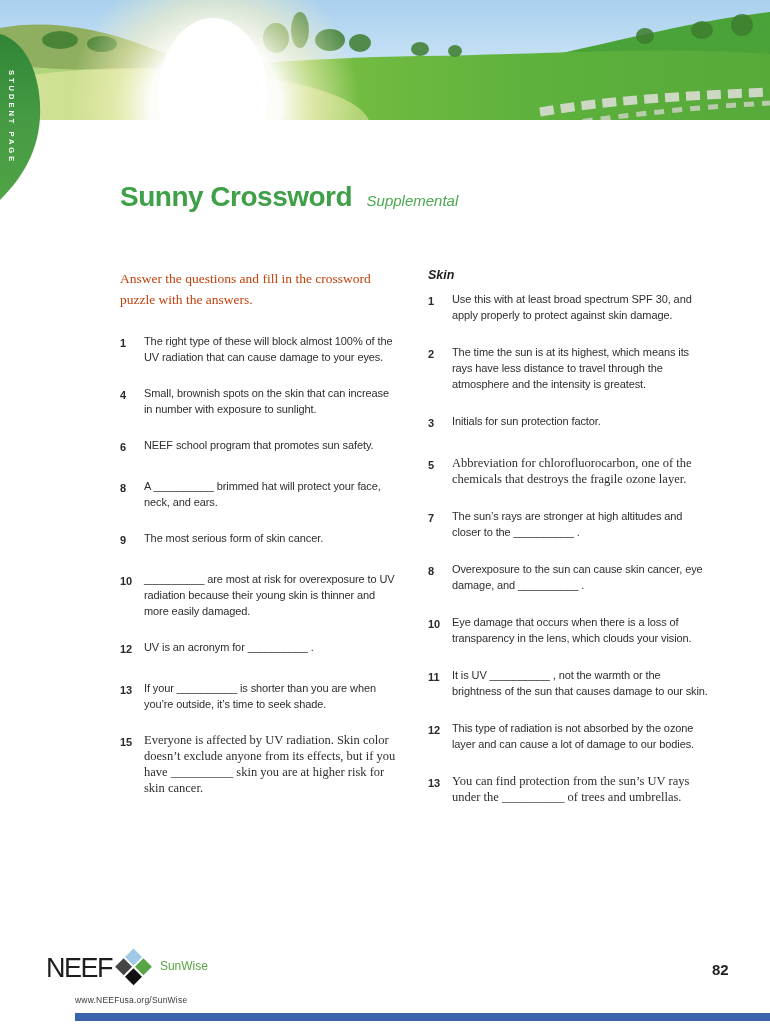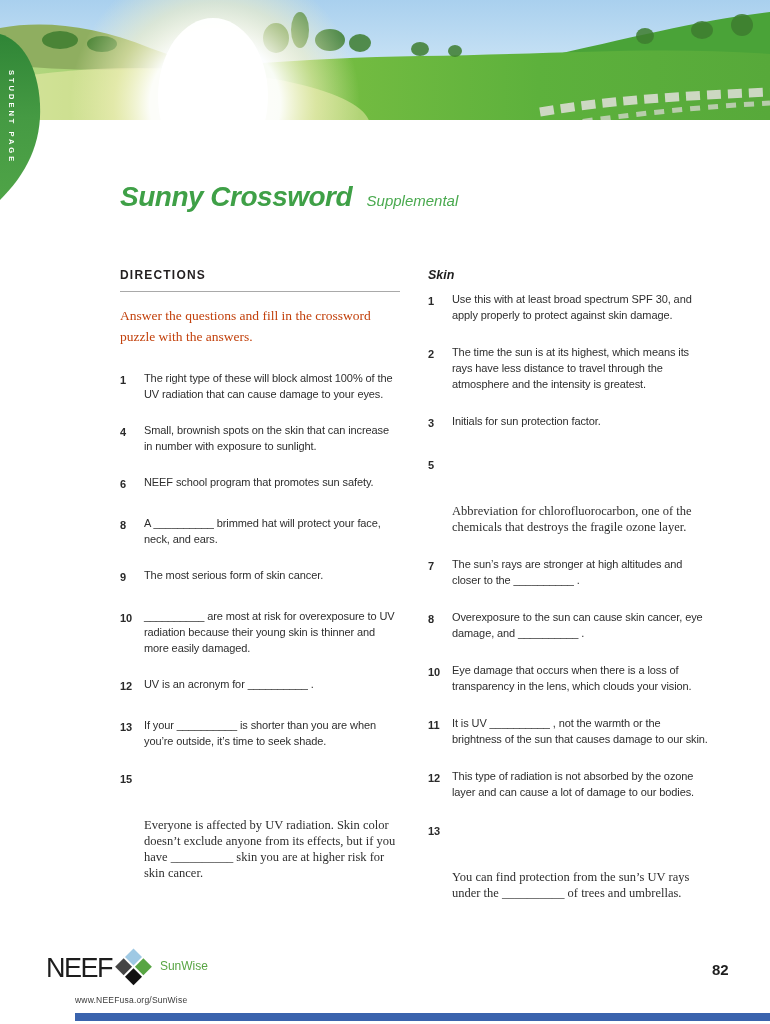--- a/index.html
+++ b/index.html
@@ -17,21 +17,20 @@
     position:absolute;left:7px;top:42px;height:126px;
     writing-mode:vertical-rl;
     color:#fff;font-size:7.5px;font-weight:bold;letter-spacing:3px;
     font-family:"Liberation Sans",sans-serif;white-space:nowrap;
   }
   
   .title-row{position:absolute;left:120px;top:181px;white-space:nowrap;}
   .title-main{
     display:inline-block;font-size:28px;font-weight:bold;color:#3fa047;
     letter-spacing:-0.5px;
-    font-style:italic;
   }
   .title-sub{
     display:inline-block;font-size:15px;font-style:italic;color:#49a94e;
     margin-left:10px;
   }
   
   .content{position:absolute;left:120px;top:268px;width:588px;display:flex;}
   .col-left{width:280px;margin-right:28px;}
   .col-right{width:280px;}
   .directions-head{
@@ -49,21 +48,21 @@
   .clue{display:flex;margin-bottom:20px;}
   .col-right .clue{margin-bottom:21px;}
   .clue .num{
     width:24px;flex:0 0 24px;font-size:11px;font-weight:bold;color:#2a2a2a;
     line-height:21px;
   }
   .clue .txt{
     flex:1;font-size:11px;line-height:16px;color:#2e2e2e;letter-spacing:-0.1px;
   }
   .clue.serif .txt{
-    font-family:"Liberation Serif",serif;font-size:12.5px;letter-spacing:0;margin-top:48px;
+    font-family:"Liberation Serif",serif;font-size:12.5px;letter-spacing:0;
   }
   
   .logo{position:absolute;left:46px;top:951px;height:40px;}
   .logo-text{
     display:inline-block;font-size:27px;font-weight:normal;color:#1d1d1d;
     letter-spacing:-1.5px;vertical-align:top;line-height:34px;
   }
   .diamonds{
     display:inline-block;position:relative;width:27px;height:27px;
     transform:rotate(45deg);margin:3px 0 0 4px;vertical-align:top;
@@ -161,21 +160,20 @@
   </div>
 
   <div class="title-row">
     <span class="title-main">Sunny Crossword</span>
     <span class="title-sub">Supplemental</span>
   </div>
 
   <div class="content">
 
     <div class="col-left">
-      <div class="directions-head">DIRECTIONS</div>
       <div class="intro">Answer the questions and fill in the crossword puzzle with the answers.</div>
 
 
       <div class="clue">
         <span class="num">1</span>
         <span class="txt">The right type of these will block almost 100% of the UV radiation that can cause damage to your eyes.</span>
       </div>
       <div class="clue">
         <span class="num">4</span>
         <span class="txt">Small, brownish spots on the skin that can increase in number with exposure to sunlight.</span>

